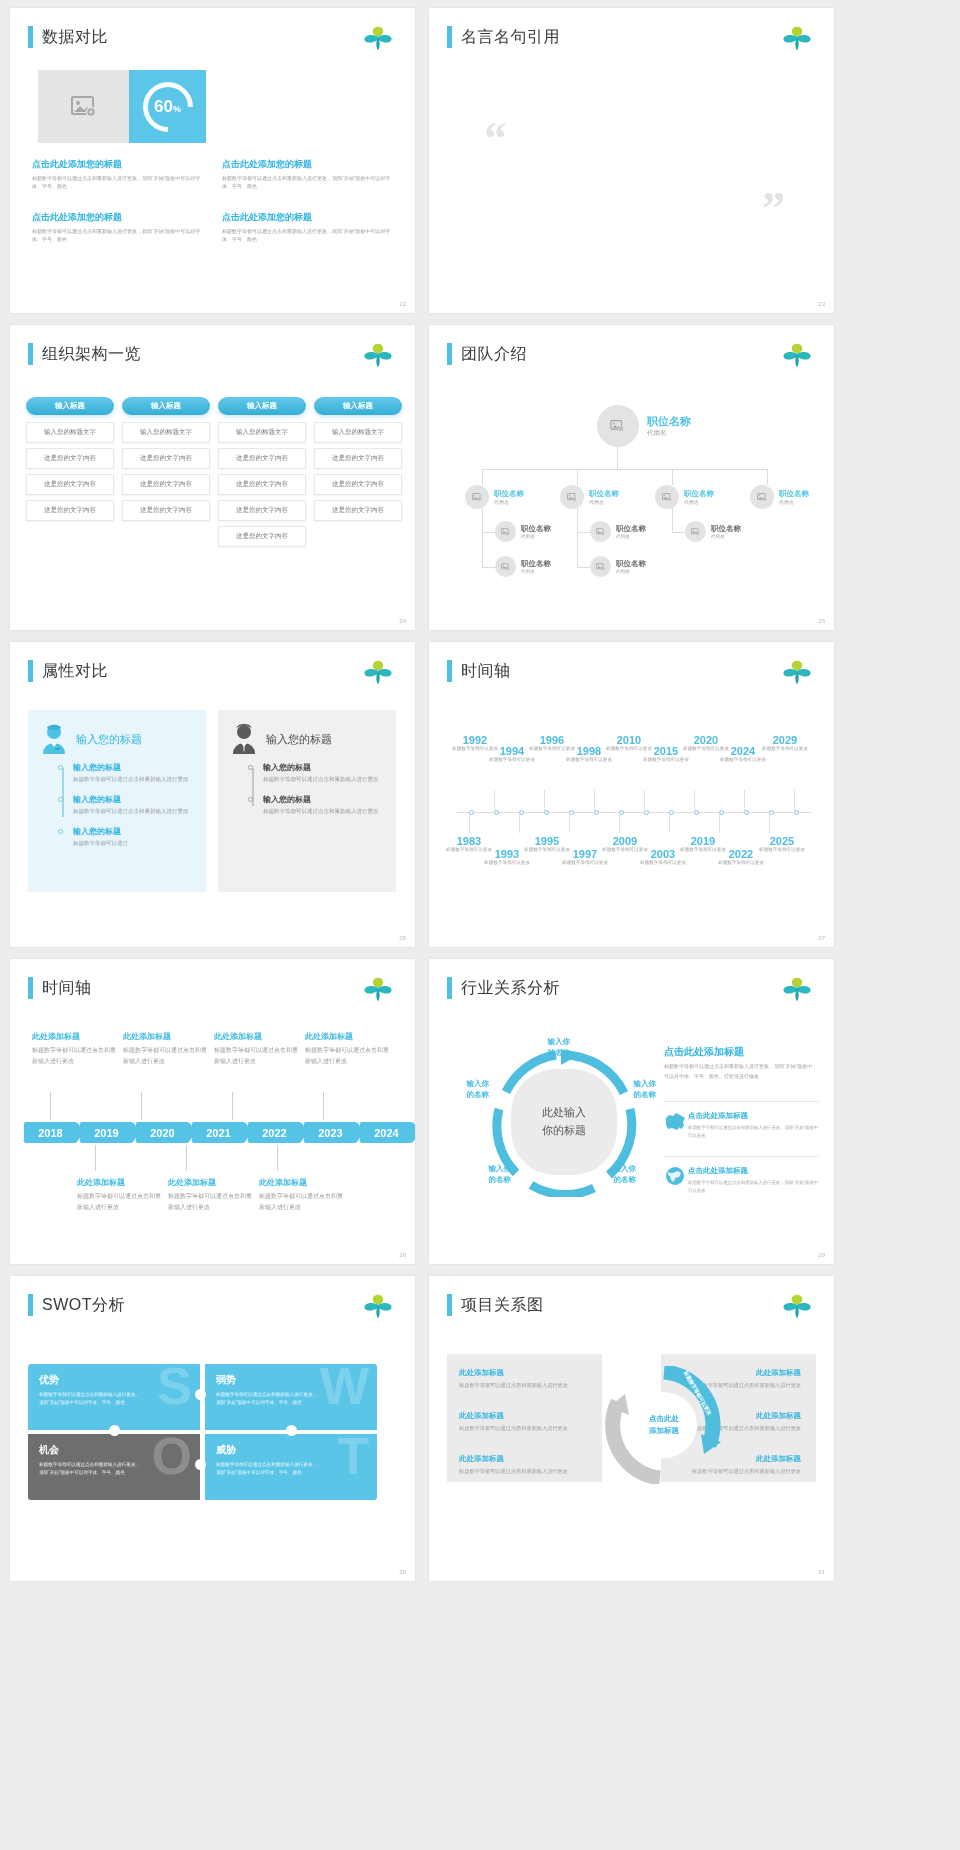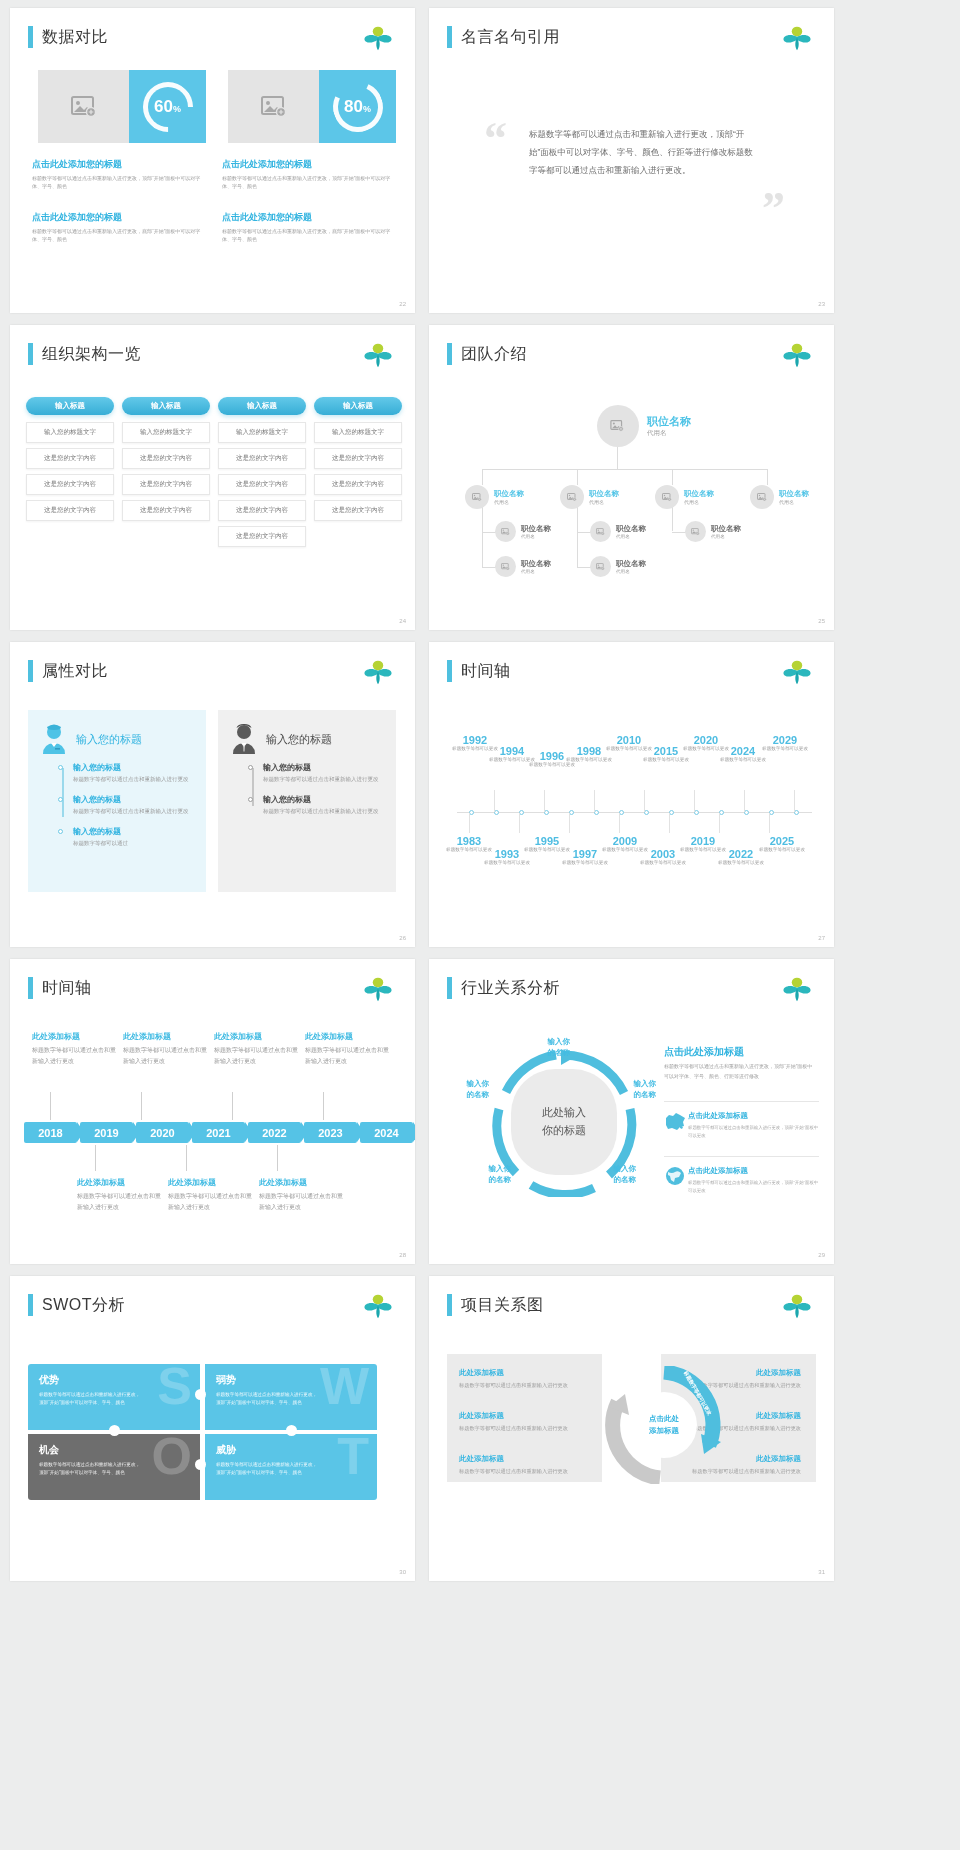--- a/index.html
+++ b/index.html
@@ -158,37 +158,20 @@
               <circle cx="20" cy="16" r="4.5" fill="#a8a8a8" stroke="#e4e4e4" stroke-width="1.5"></circle>
               <path d="M20 13.7v4.6M17.7 16h4.6" stroke="#e4e4e4" stroke-width="1.2"></path>
             </svg>
         </div>
         <div class="pct">
           <div class="ring"></div>
           <div class="pctnum"><span>60</span><i>%</i></div>
         </div>
       </div>
     </div>
-    <div class="s22-row" style="left:212px">
-      <div class="card">
-        <div class="imgbox">
-          <svg width="26" height="22" viewBox="0 0 26 22">
-              <rect x="1" y="1" width="21" height="17" rx="1.5" fill="none" stroke="#a8a8a8" stroke-width="2"></rect>
-              <circle cx="7" cy="7" r="2" fill="#a8a8a8"></circle>
-              <path d="M3 16 l6-6 4 4 3-3 5 5z" fill="#a8a8a8"></path>
-              <circle cx="20" cy="16" r="4.5" fill="#a8a8a8" stroke="#e4e4e4" stroke-width="1.5"></circle>
-              <path d="M20 13.7v4.6M17.7 16h4.6" stroke="#e4e4e4" stroke-width="1.2"></path>
-            </svg>
-        </div>
-        <div class="pct">
-          <div class="ring r80" style="transform:rotate(160deg)"></div>
-          <div class="pctnum"><span>80</span><i>%</i></div>
-        </div>
-      </div>
-    </div>
 
     <div class="cap" style="left:22px;top:150px;width:172px">
       <h4>点击此处添加您的标题</h4>
       <p>标题数字等都可以通过点击和重新输入进行更改，顶部“开始”面板中可以对字体、字号、颜色</p>
     </div>
     <div class="cap" style="left:212px;top:150px;width:172px">
       <h4>点击此处添加您的标题</h4>
       <p>标题数字等都可以通过点击和重新输入进行更改，顶部“开始”面板中可以对字体、字号、颜色</p>
     </div>
     <div class="cap" style="left:22px;top:203px;width:172px">
@@ -208,21 +191,20 @@
       <div class="t">名言名句引用</div>
     </div>
     <svg class="logo" viewBox="0 0 40 34">
       <ellipse cx="20" cy="7" rx="7" ry="6.5" fill="#b5d334"></ellipse>
       <path d="M20 14 C10 9, 1 13, 2 18 C3 23, 13 23, 20 18 Z" fill="#2bb7bd"></path>
       <path d="M20 14 C30 9, 39 13, 38 18 C37 23, 27 23, 20 18 Z" fill="#2bb7bd"></path>
       <path d="M20 15 C17 20, 17 28, 20 32 C23 28, 23 20, 20 15 Z" fill="#1ba7ae"></path>
     </svg>
     <div class="quote-mark" style="left:55px;top:108px">“</div>
     <div class="quote-mark" style="left:333px;top:178px">”</div>
-    <div class="qtext">标题数字等都可以通过点击和重新输入进行更改，顶部“开始”面板中可以对字体、字号、颜色、行距等进行修改标题数字等都可以通过点击和重新输入进行更改。</div>
     <div class="pageno">23</div>
   </div>
 
   <div class="slide">
     <div class="hdr">
       <div class="bar"></div>
       <div class="t">组织架构一览</div>
     </div>
     <svg class="logo" viewBox="0 0 40 34">
       <ellipse cx="20" cy="7" rx="7" ry="6.5" fill="#b5d334"></ellipse>
@@ -563,21 +545,21 @@
     <div class="stem" style="left:340px;top:171px;height:20px"></div>
 
     <div class="yr" style="left:23px;top:92px;width:46px">
         <b>1992</b>
         <s>标题数字等都可以更改</s>
       </div>
     <div class="yr" style="left:60px;top:103px;width:46px">
         <b>1994</b>
         <s>标题数字等都可以更改</s>
       </div>
-    <div class="yr" style="left:100px;top:108px;width:46px">
+    <div class="yr" style="left:100px;top:92px;width:46px">
         <b>1996</b>
         <s>标题数字等都可以更改</s>
       </div>
     <div class="yr" style="left:137px;top:103px;width:46px">
         <b>1998</b>
         <s>标题数字等都可以更改</s>
       </div>
     <div class="yr" style="left:177px;top:92px;width:46px">
         <b>2010</b>
         <s>标题数字等都可以更改</s>

